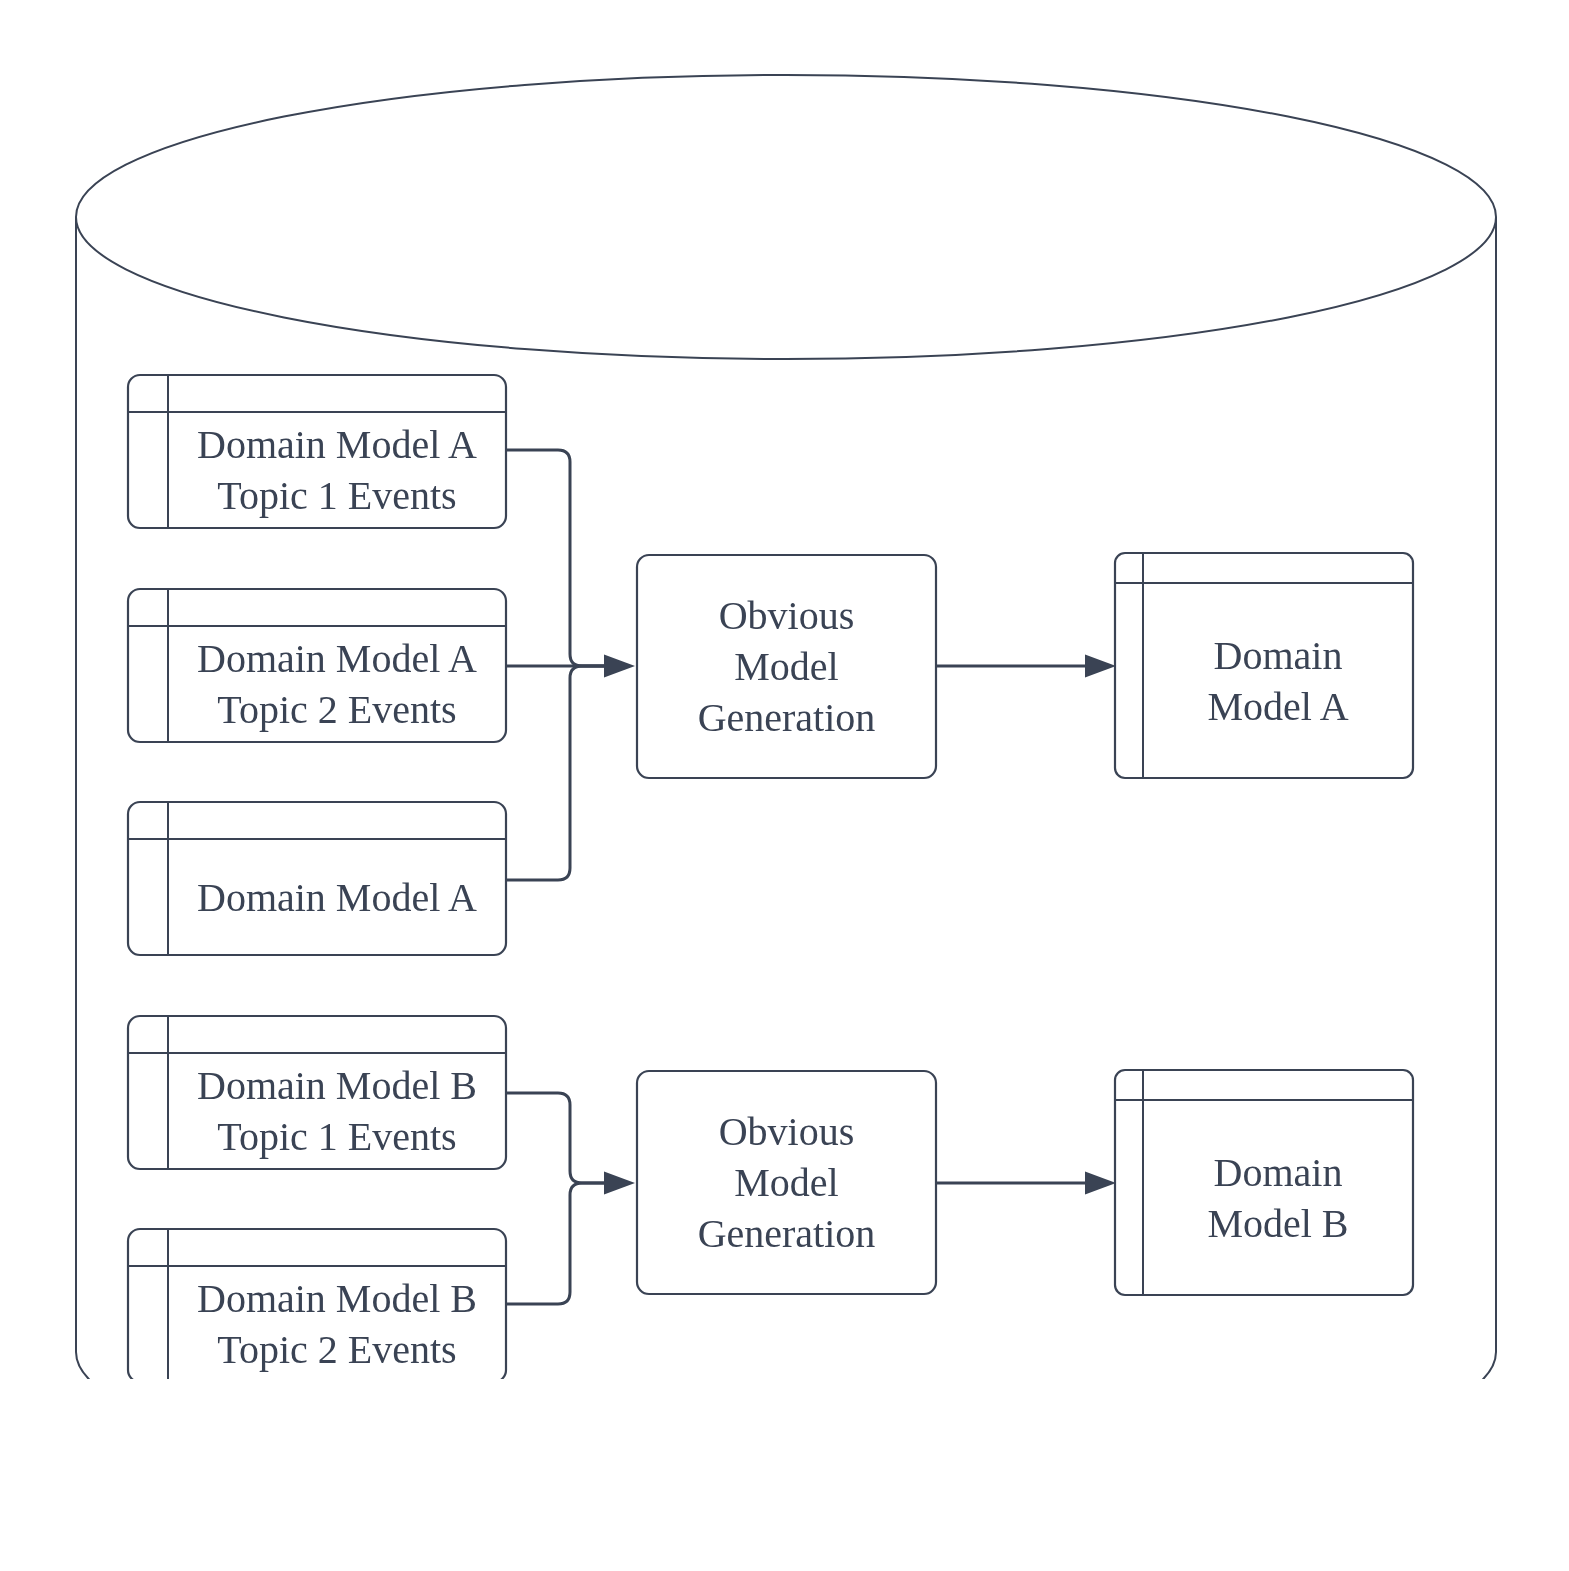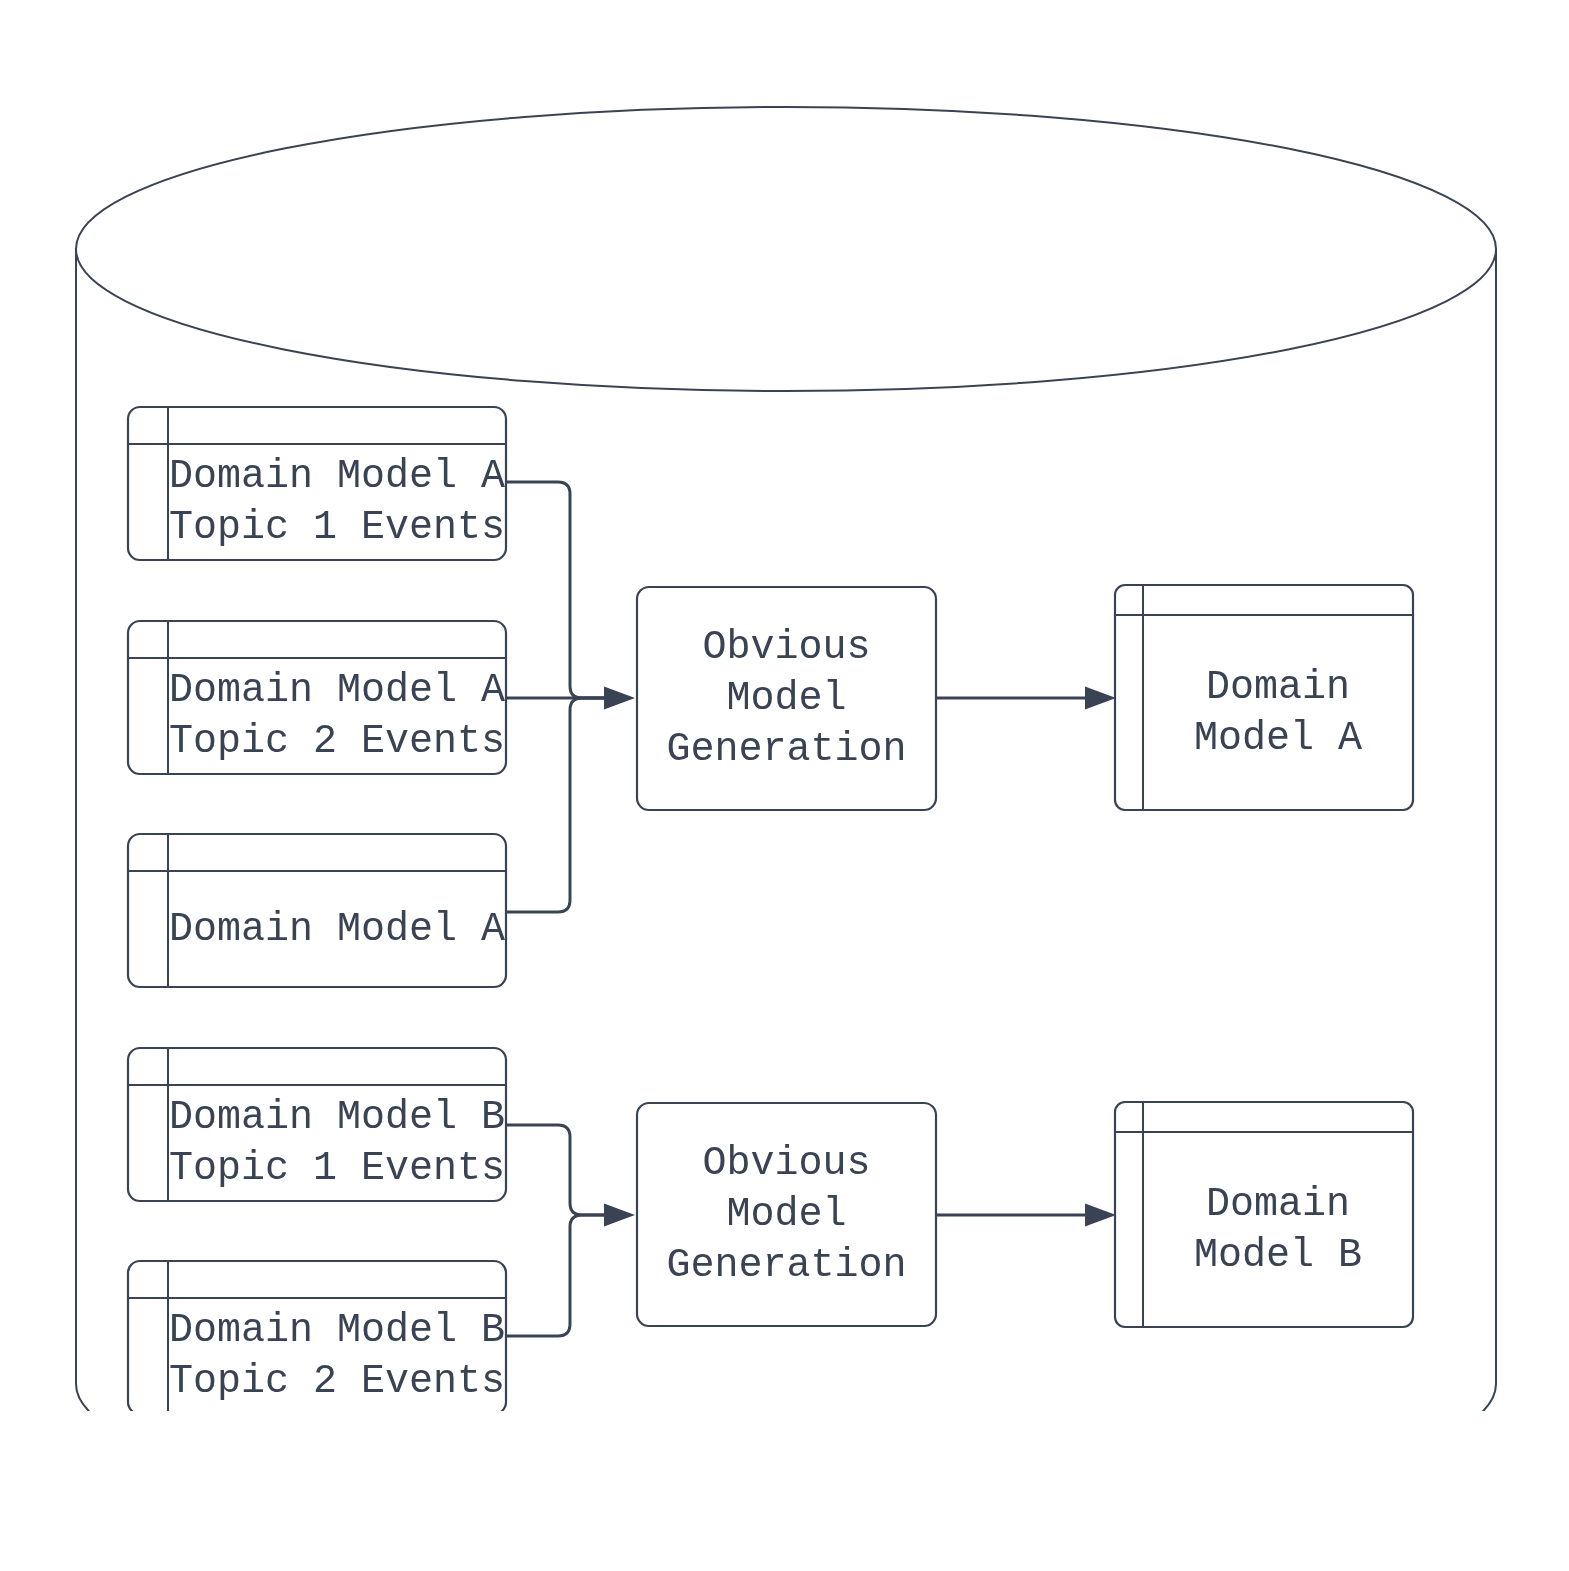--- a/index.html
+++ b/index.html
@@ -6,24 +6,23 @@
     --stroke:#3A4354;
     --text:#3A4354;
     --bg:#FFFFFF;
   }
   html,body{margin:0;padding:0;background:var(--bg);}
   .stage{
     position:relative;
     width:1569px;
     height:1379px;
     background:var(--bg);
-    font-family:Liberation Mono, monospace;
+    font-family:Liberation Serif, serif;
     color:var(--text);
     overflow:hidden;
-    margin-top:32px;
   }
   .stage svg{position:absolute;left:0;top:0;}
   .shape{fill:none;stroke:var(--stroke);stroke-width:2.2;}
   .cyl{fill:none;stroke:var(--stroke);stroke-width:2;}
   .inner-line{stroke:var(--stroke);stroke-width:2;}
   .conn{fill:none;stroke:var(--stroke);stroke-width:3;}
   .arrowhead{fill:var(--stroke);stroke:none;}
   .label{
     position:absolute;
     display:flex;

